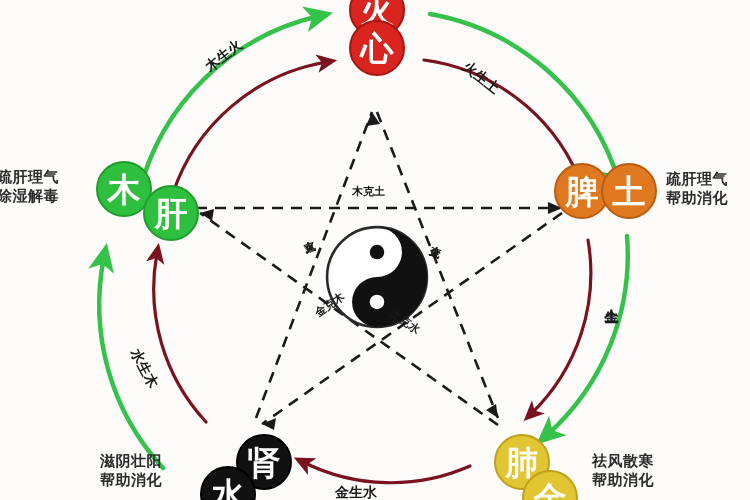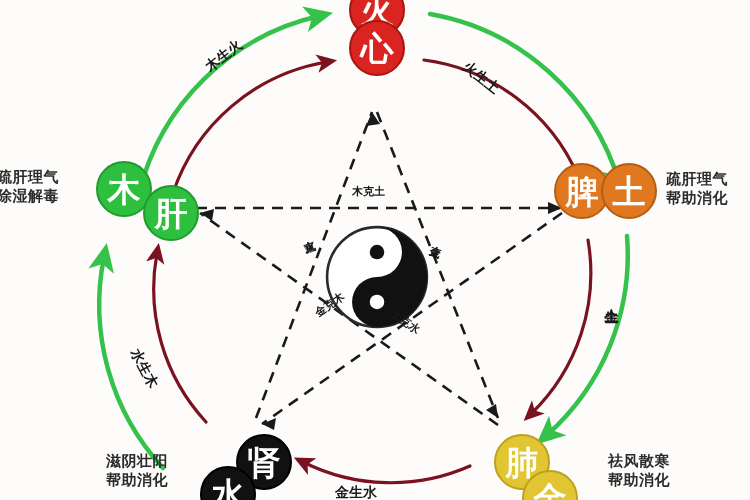--- a/index.html
+++ b/index.html
@@ -195,23 +195,23 @@
   <div class="sidetext" style="left:-3px; top:168px;">
     <div>疏肝理气</div>
     <div>除湿解毒</div>
   </div>
 
   <div class="sidetext" style="left:666px; top:170px;">
     <div>疏肝理气</div>
     <div>帮助消化</div>
   </div>
 
-  <div class="sidetext" style="left:608px; top:452px;text-align:right;">
+  <div class="sidetext" style="left:592px; top:452px;text-align:right;">
     <div>祛风散寒</div>
     <div>帮助消化</div>
   </div>
 
-  <div class="sidetext" style="left:106px; top:452px;">
+  <div class="sidetext" style="left:100px; top:452px;">
     <div>滋阴壮阳</div>
     <div>帮助消化</div>
   </div>
 
 </div>
 
 </body></html>

